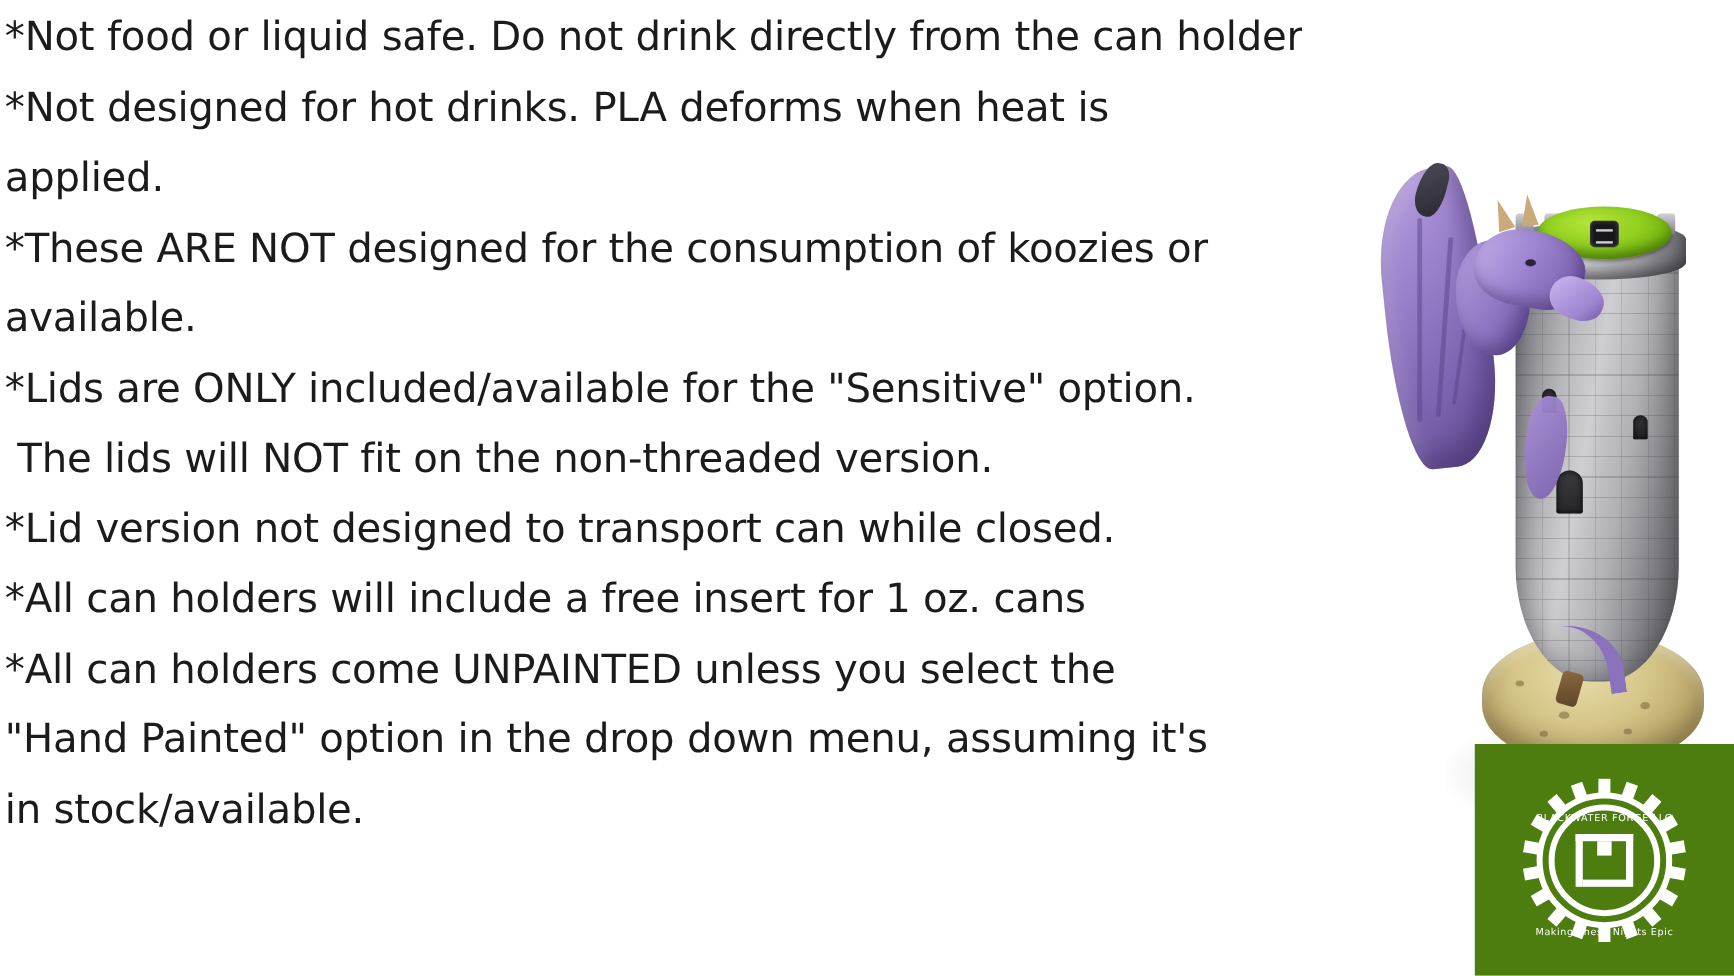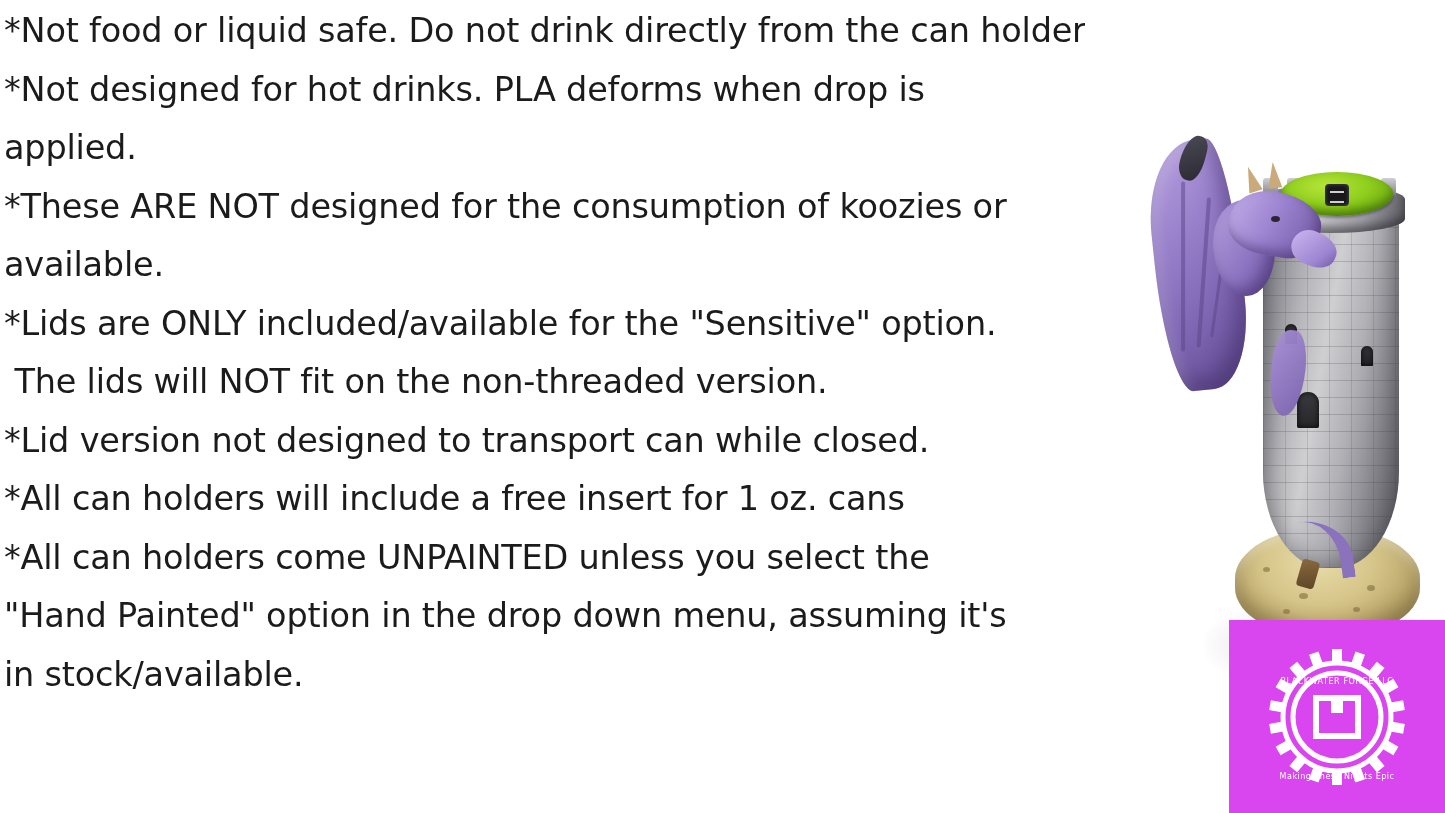--- a/index.html
+++ b/index.html
@@ -285,21 +285,21 @@
     transform: rotate(16deg);
   }
 
   
   #logo-badge {
     position: absolute;
     left: 1229px;
     top: 620px;
     width: 216px;
     height: 193px;
-    background: #d946ef;
+    background: #4d7c0f;
     overflow: hidden;
   }
   .logo-wrap {
     position: absolute;
     left: 50%;
     top: 50%;
     transform: translate(-50%, -50%);
     width: 180px;
     height: 160px;
     color: #ffffff;
@@ -324,21 +324,21 @@
     color: #ffffff;
   }
 </style>
 </head>
 <body>
 
 <div id="page">
 
   <div id="notice">
     <div class="notice-line">*Not food or liquid safe. Do not drink directly from the can holders/koozies.</div>
-    <div class="notice-line">*Not designed for hot drinks. PLA deforms when drop is</div>
+    <div class="notice-line">*Not designed for hot drinks. PLA deforms when heat is</div>
     <div class="notice-line">applied.</div>
     <div class="notice-line">*These ARE NOT designed for the consumption of koozies or</div>
     <div class="notice-line">available.</div>
     <div class="notice-line">*Lids are ONLY included/available for the "Sensitive" option.</div>
     <div class="notice-line"> The lids will NOT fit on the non-threaded version.</div>
     <div class="notice-line">*Lid version not designed to transport can while closed.</div>
     <div class="notice-line">*All can holders will include a free insert for 1 oz. cans</div>
     <div class="notice-line">*All can holders come UNPAINTED unless you select the</div>
     <div class="notice-line">"Hand Painted" option in the drop down menu, assuming it's</div>
     <div class="notice-line">in stock/available.</div>

